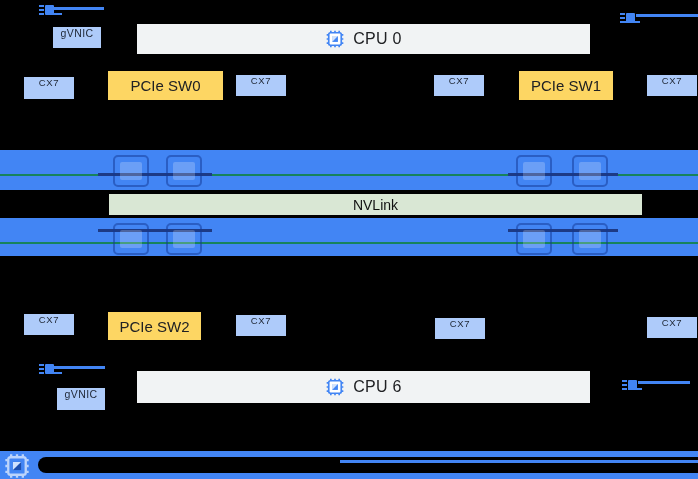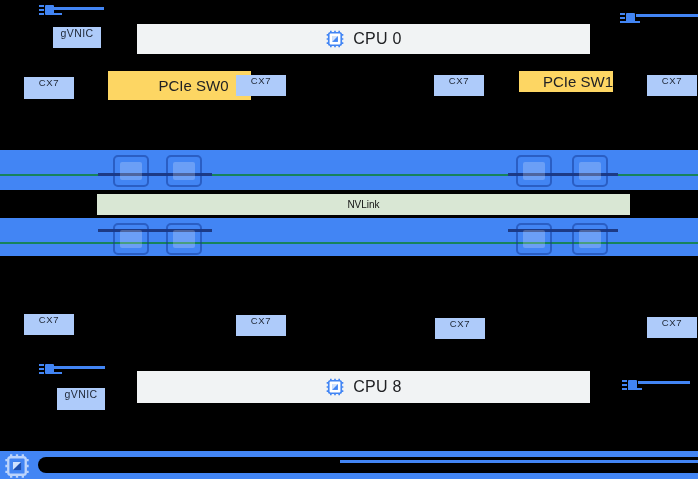--- a/index.html
+++ b/index.html
@@ -30,24 +30,24 @@
   
   .gpu-bar{position:absolute;left:0;width:698px;background:var(--gpu-bar-blue,#4285f4);}
   .link-green{position:absolute;height:2px;background:var(--link-line-green,#17835c);}
   .link-navy{position:absolute;height:3px;background:var(--link-line-navy,#1d3a85);}
   .gpu-chip{
     position:absolute;width:32px;height:28px;border:2px solid rgba(18,56,148,.5);border-radius:5px;
   }
   .gpu-chip::before{content:"";position:absolute;inset:5px;background:rgba(255,255,255,.22);border-radius:2px;}
   
   .nvlink-bar{
-    position:absolute;left:95px;top:192px;width:537px;height:25px;
+    position:absolute;left:107px;top:192px;width:537px;height:25px;
     background:var(--nvlink-green-fill,#d9e7d4);border:2px solid var(--nvlink-border,#000);
     box-sizing:border-box;display:flex;align-items:center;justify-content:center;
-    font-size:10px;color:#111;
+    font-size:14px;color:#111;
   }
   
   .nic-glyph{position:absolute;width:16px;height:13px;}
   .nic-glyph i{position:absolute;left:0;width:5px;height:2px;background:var(--gpu-bar-blue,#4285f4);}
   .nic-glyph .d1{top:1px}.nic-glyph .d2{top:5px}.nic-glyph .d3{top:9px}
   .nic-glyph b{position:absolute;left:6px;top:1px;width:9px;height:10px;background:var(--gpu-bar-blue,#4285f4);border-radius:1px;}
   .hline{position:absolute;background:var(--gpu-bar-blue,#4285f4);}
   
   .pill{position:absolute;left:38px;top:457px;width:660px;height:16px;background:#000;border-radius:9px 0 0 9px;}
   .pill-line{position:absolute;left:340px;top:460px;width:358px;height:3px;background:var(--gpu-bar-blue,#4285f4);}
@@ -85,30 +85,30 @@
     <span class="lbl">CPU 0</span>
   </div>
 
   <div class="box-blue box-gvnic" style="left:53px;top:27px;width:48px;height:21px;">
     <span>gVNIC</span>
   </div>
 
   <div class="box-blue" style="left:24px;top:77px;width:50px;height:22px;">
     <span>CX7</span>
   </div>
-  <div class="box-yellow" style="left:108px;top:71px;width:115px;height:29px;padding-left:28px;">
+  <div class="box-yellow" style="left:108px;top:71px;width:115px;height:29px;">
     <span>PCIe SW0</span>
   </div>
   <div class="box-blue" style="left:236px;top:75px;width:50px;height:21px;">
     <span>CX7</span>
   </div>
   <div class="box-blue" style="left:434px;top:75px;width:50px;height:21px;">
     <span>CX7</span>
   </div>
-  <div class="box-yellow" style="left:519px;top:71px;width:94px;height:21px;justify-content:flex-end;">
+  <div class="box-yellow" style="left:519px;top:71px;width:94px;height:29px;">
     <span>PCIe SW1</span>
   </div>
   <div class="box-blue" style="left:647px;top:75px;width:50px;height:21px;">
     <span>CX7</span>
   </div>
 
   <div class="gpu-bar" style="top:150px;height:40px;">
     <div class="link-green" style="left:0;top:24px;width:698px;"></div>
     <div class="link-navy" style="left:98px;top:23px;width:114px;"></div>
     <div class="link-navy" style="left:508px;top:23px;width:110px;"></div>
@@ -128,20 +128,23 @@
     <div class="link-navy" style="left:508px;top:11px;width:110px;"></div>
     <div class="gpu-chip" style="left:113px;top:5px;"></div>
     <div class="gpu-chip" style="left:166px;top:5px;"></div>
     <div class="gpu-chip" style="left:516px;top:5px;"></div>
     <div class="gpu-chip" style="left:572px;top:5px;"></div>
   </div>
 
   <div class="box-blue" style="left:24px;top:314px;width:50px;height:21px;">
     <span>CX7</span>
   </div>
+  <div class="box-yellow" style="left:108px;top:312px;width:93px;height:28px;">
+    <span>PCIe SW2</span>
+  </div>
   <div class="box-blue" style="left:236px;top:315px;width:50px;height:21px;">
     <span>CX7</span>
   </div>
   <div class="box-blue" style="left:435px;top:318px;width:50px;height:21px;">
     <span>CX7</span>
   </div>
   <div class="box-blue" style="left:647px;top:317px;width:50px;height:21px;">
     <span>CX7</span>
   </div>
 
@@ -154,21 +157,21 @@
   <div class="hline" style="left:54px;top:366px;width:51px;height:3px;"></div>
   <div class="hline" style="left:50px;top:372px;width:12px;height:2px;"></div>
 
   <div class="cpu-bar" style="top:371px;height:32px;">
     <svg width="20" height="20" viewBox="0 0 24 24">
       <path stroke="#4285f4" stroke-width="2" d="M2 7h2M2 12h2M2 17h2M20 7h2M20 12h2M20 17h2M7 2v2M12 2v2M17 2v2M7 20v2M12 20v2M17 20v2"></path>
       <rect x="4.5" y="4.5" width="15" height="15" rx="2" fill="#fff" stroke="#4285f4" stroke-width="2"></rect>
       <rect x="8.5" y="8.5" width="7" height="7" fill="#4285f4"></rect>
       <path d="M8.5 8.5h7l-7 7z" fill="#d2e3fc"></path>
     </svg>
-    <span class="lbl">CPU 8</span>
+    <span class="lbl">CPU 6</span>
   </div>
 
   <div class="nic-glyph" style="left:622px;top:379px;">
     <i class="d1"></i>
       <i class="d2"></i>
       <i class="d3"></i>
       <b></b>
   </div>
   <div class="hline" style="left:638px;top:381px;width:52px;height:3px;"></div>
   <div class="hline" style="left:628px;top:388px;width:14px;height:2px;"></div>

